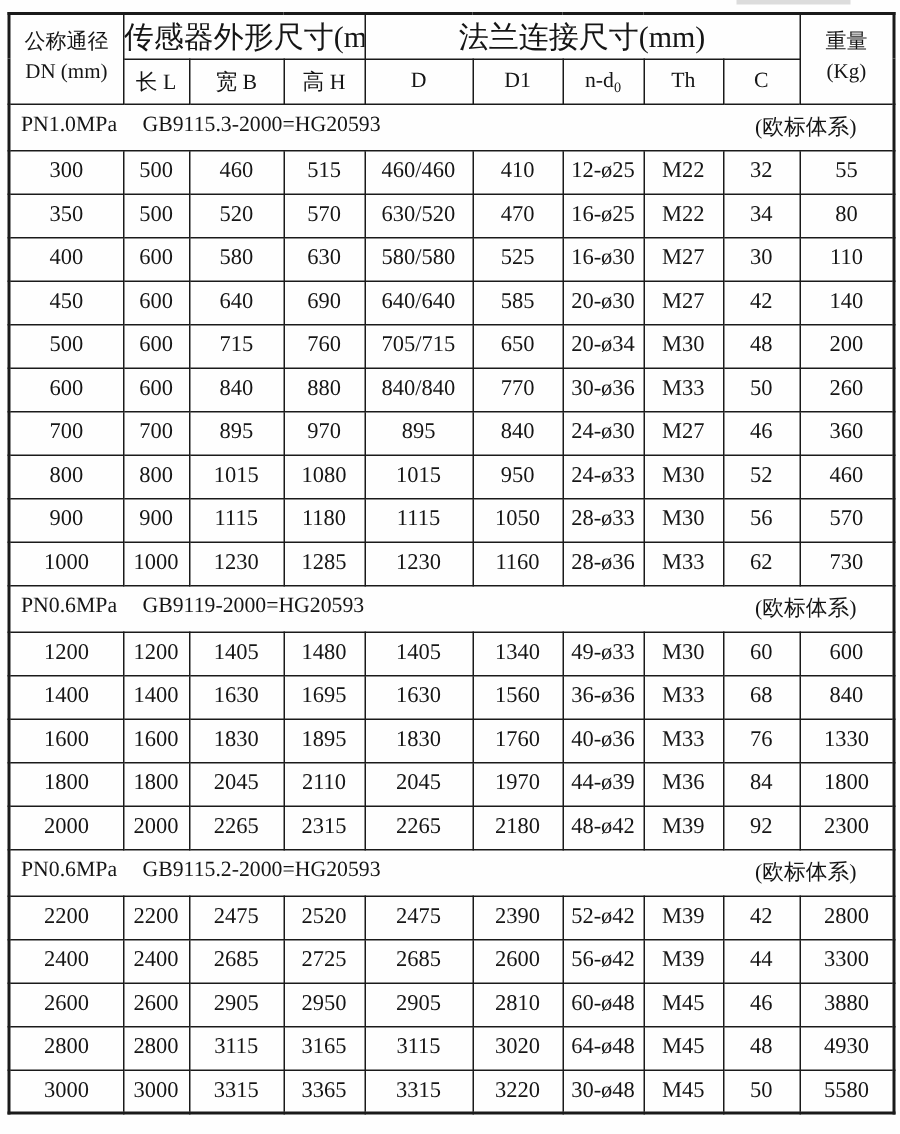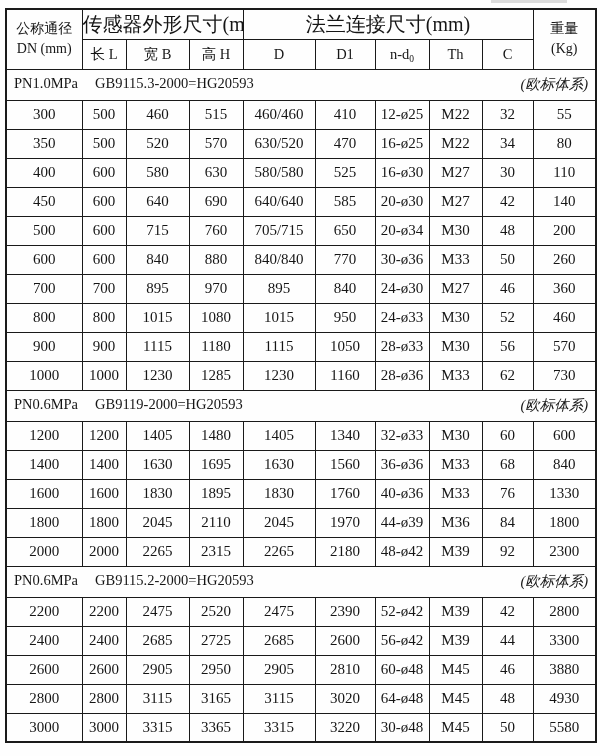--- a/index.html
+++ b/index.html
@@ -74,22 +74,21 @@
     width: 72px;
     flex: 0 0 auto;
   }
   .section-standard {
     text-align: left;
     padding-left: 9px;
     flex: 0 0 auto;
   }
   .section-note {
     margin-left: auto;
-    padding-right: 7px;
-    font-style: italic;
+    padding-right: 24px;
   }
   sub {
     font-size: 9.5px;
     vertical-align: -3px;
     line-height: 0;
   }
 </style>
 </head>
 <body>
 
@@ -271,21 +270,21 @@
           </div>
         </td>
       </tr>
       <tr class="data-row">
         <td class="data-cell">1200</td>
         <td class="data-cell">1200</td>
         <td class="data-cell">1405</td>
         <td class="data-cell">1480</td>
         <td class="data-cell">1405</td>
         <td class="data-cell">1340</td>
-        <td class="data-cell">32-ø33</td>
+        <td class="data-cell">49-ø33</td>
         <td class="data-cell">M30</td>
         <td class="data-cell">60</td>
         <td class="data-cell">600</td>
       </tr>
       <tr class="data-row">
         <td class="data-cell">1400</td>
         <td class="data-cell">1400</td>
         <td class="data-cell">1630</td>
         <td class="data-cell">1695</td>
         <td class="data-cell">1630</td>

